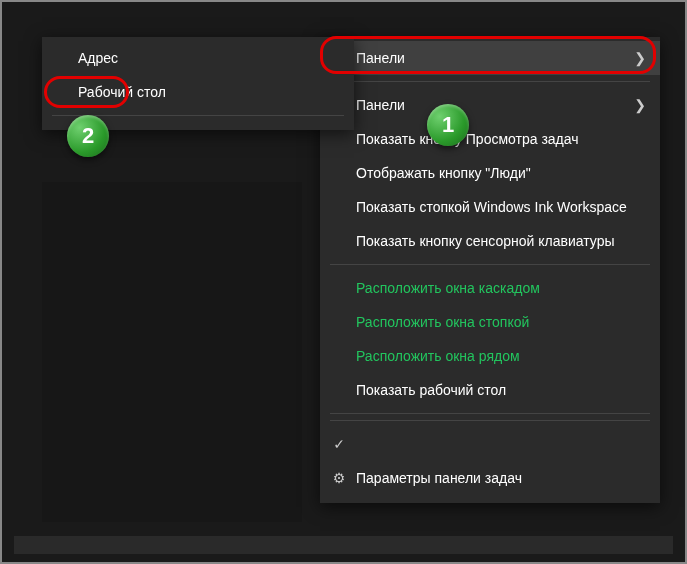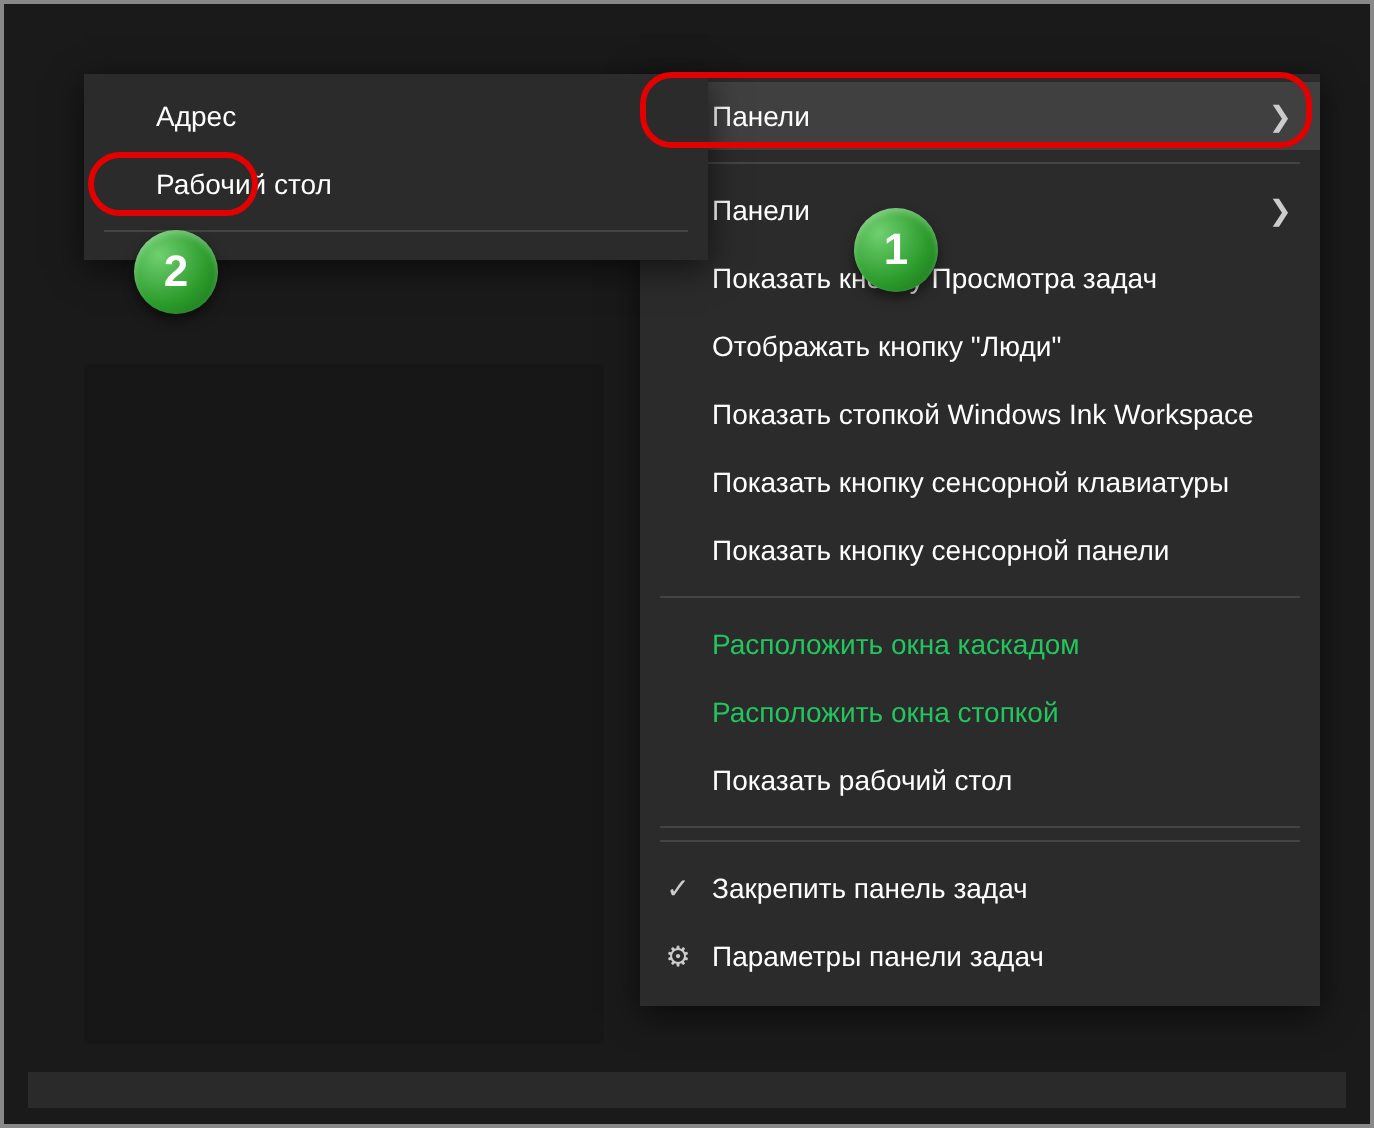--- a/index.html
+++ b/index.html
@@ -137,38 +137,37 @@
   </div>
   <div class="menu-item">
     <span>Отображать кнопку "Люди"</span>
   </div>
   <div class="menu-item">
     <span>Показать стопкой Windows Ink Workspace</span>
   </div>
   <div class="menu-item">
     <span>Показать кнопку сенсорной клавиатуры</span>
   </div>
-  <div class="menu-item">
-    <span>Показать кнопку сенсорной панели</span>
-  </div>
   <div class="separator"></div>
   <div class="menu-item disabled">
     <span>Расположить окна каскадом</span>
   </div>
   <div class="menu-item disabled">
     <span>Расположить окна стопкой</span>
+  </div>
+  <div class="menu-item disabled">
+    <span>Расположить окна рядом</span>
   </div>
   <div class="menu-item">
     <span>Показать рабочий стол</span>
   </div>
   <div class="separator"></div>
   <div class="separator"></div>
   <div class="menu-item">
     <span class="icon">✓</span>
-    <span>Закрепить панель задач</span>
   </div>
   <div class="menu-item">
     <span class="icon">⚙</span>
     <span>Параметры панели задач</span>
   </div>
 </div>
 
 <div class="highlight-red" style="left:318px; top:34px; width:336px; height:38px;"></div>
 
 <div class="highlight-red" style="left:42px; top:74px; width:85px; height:32px;"></div>

